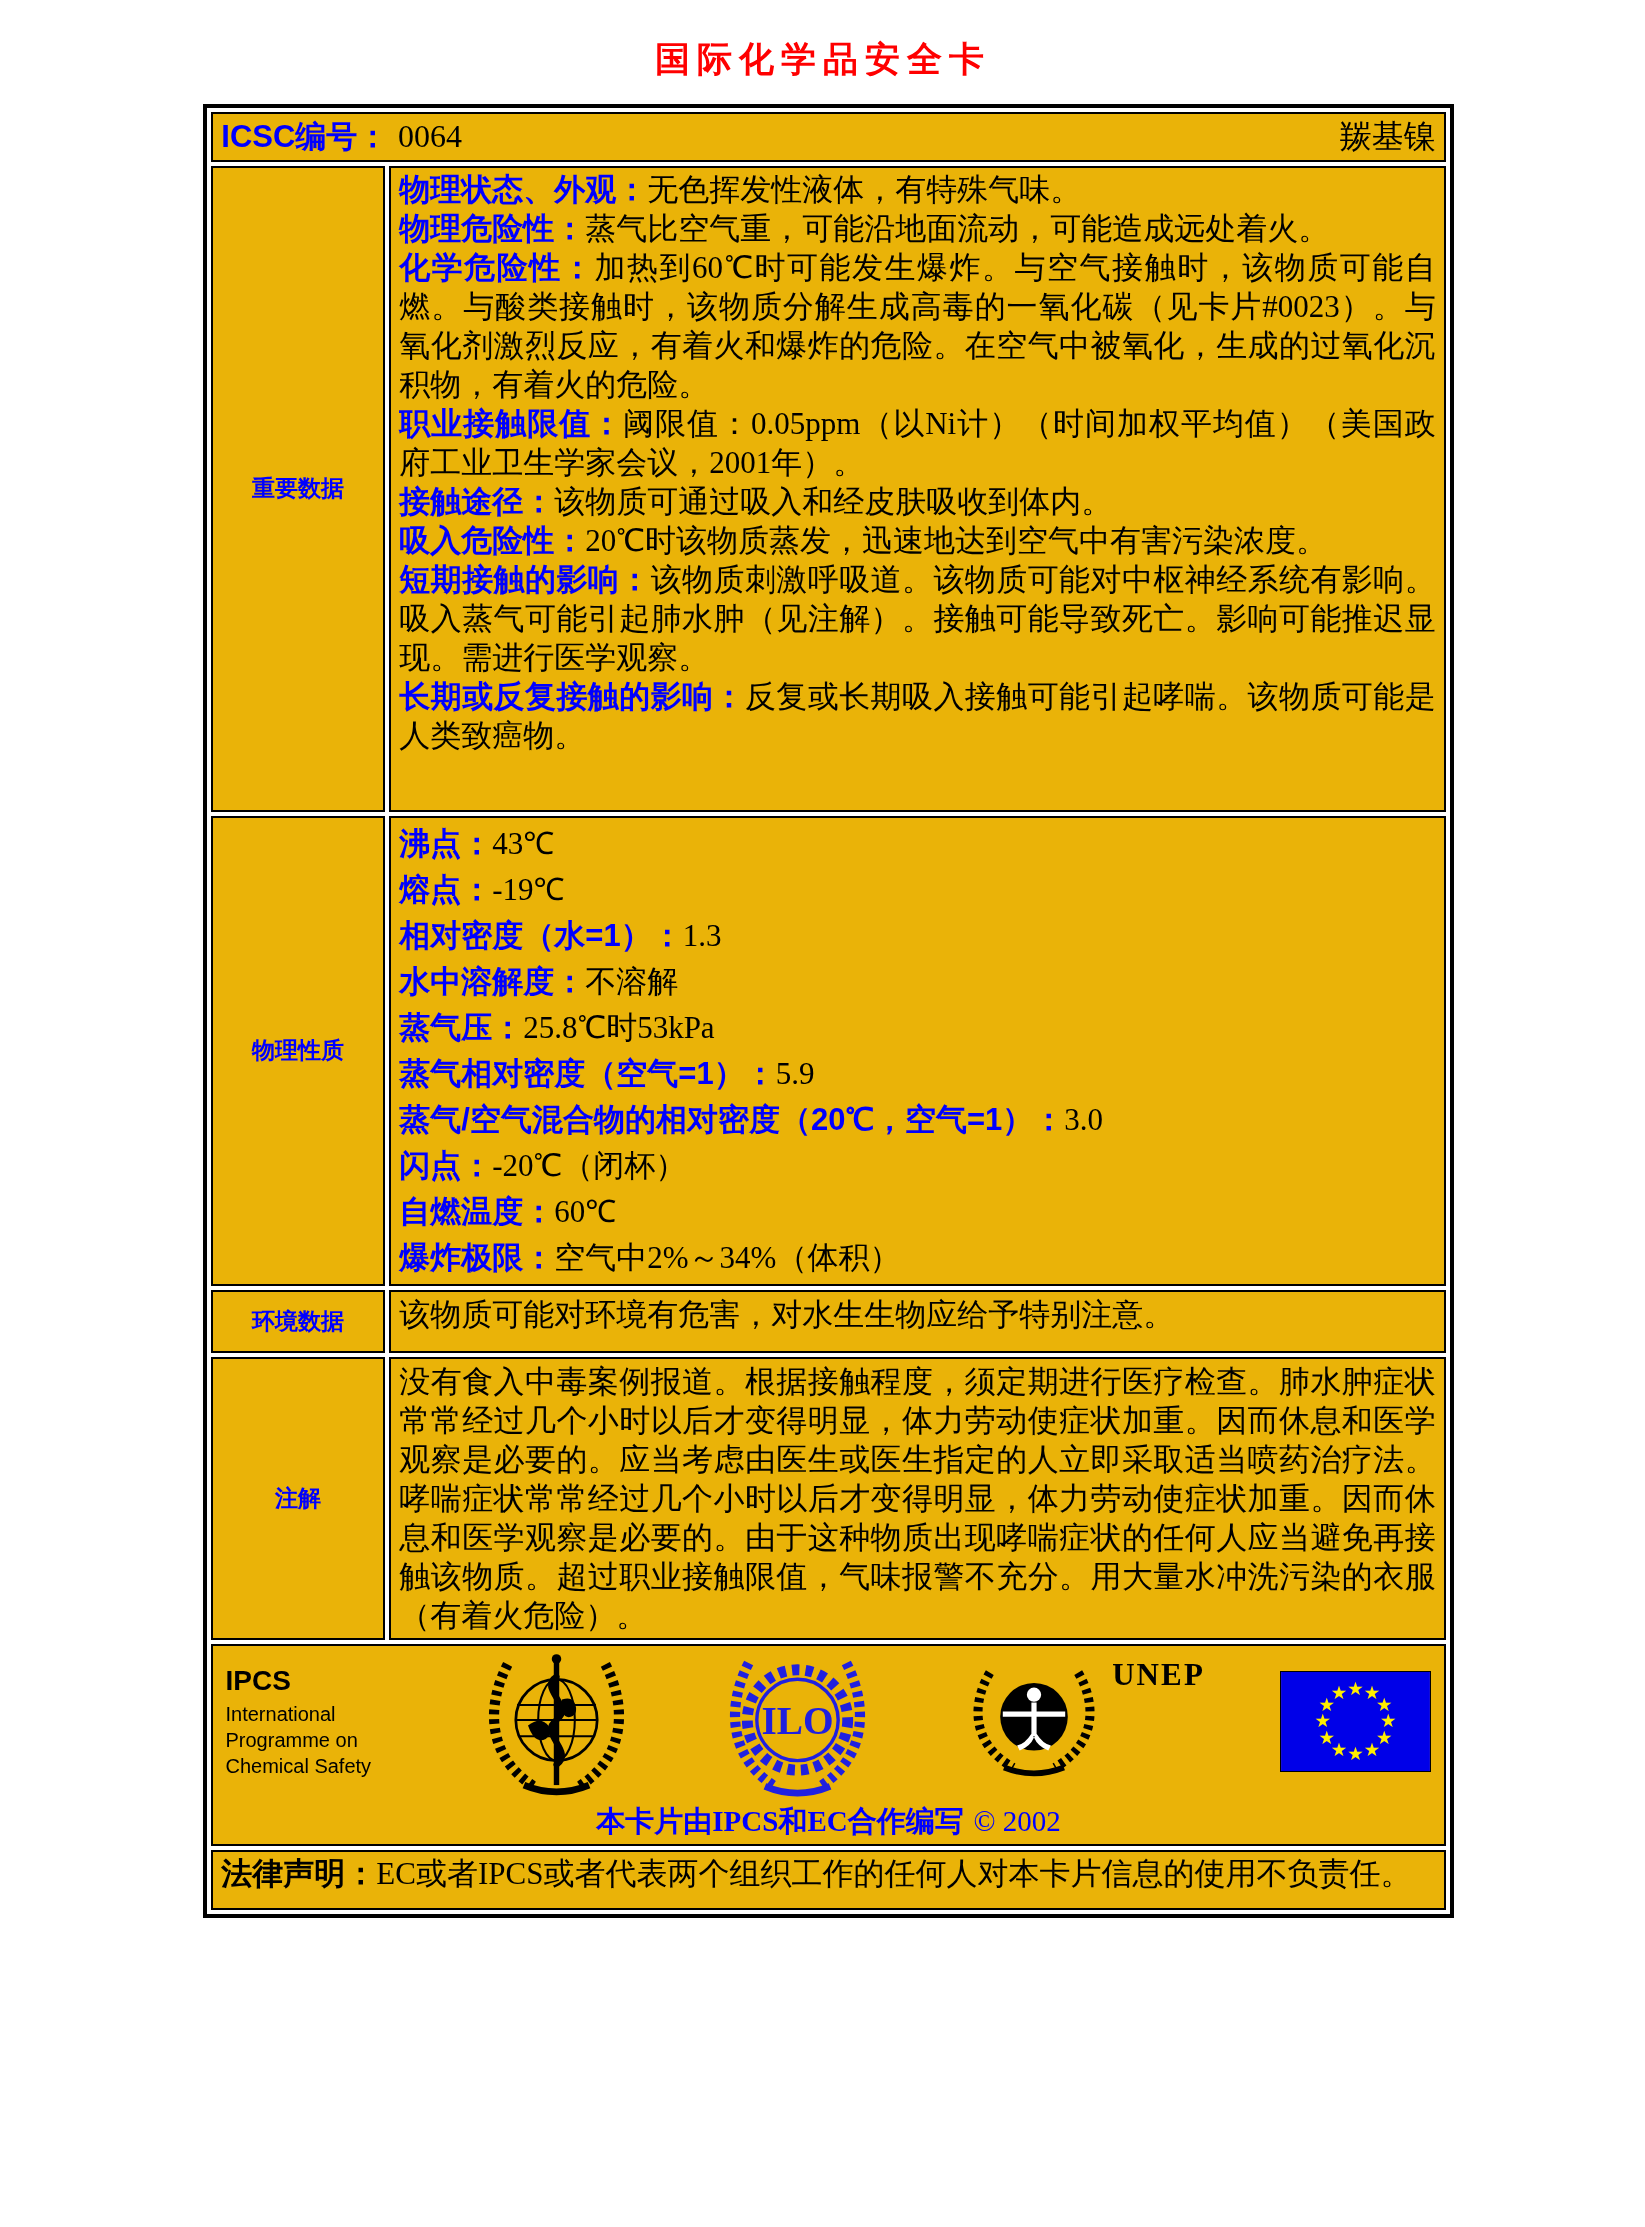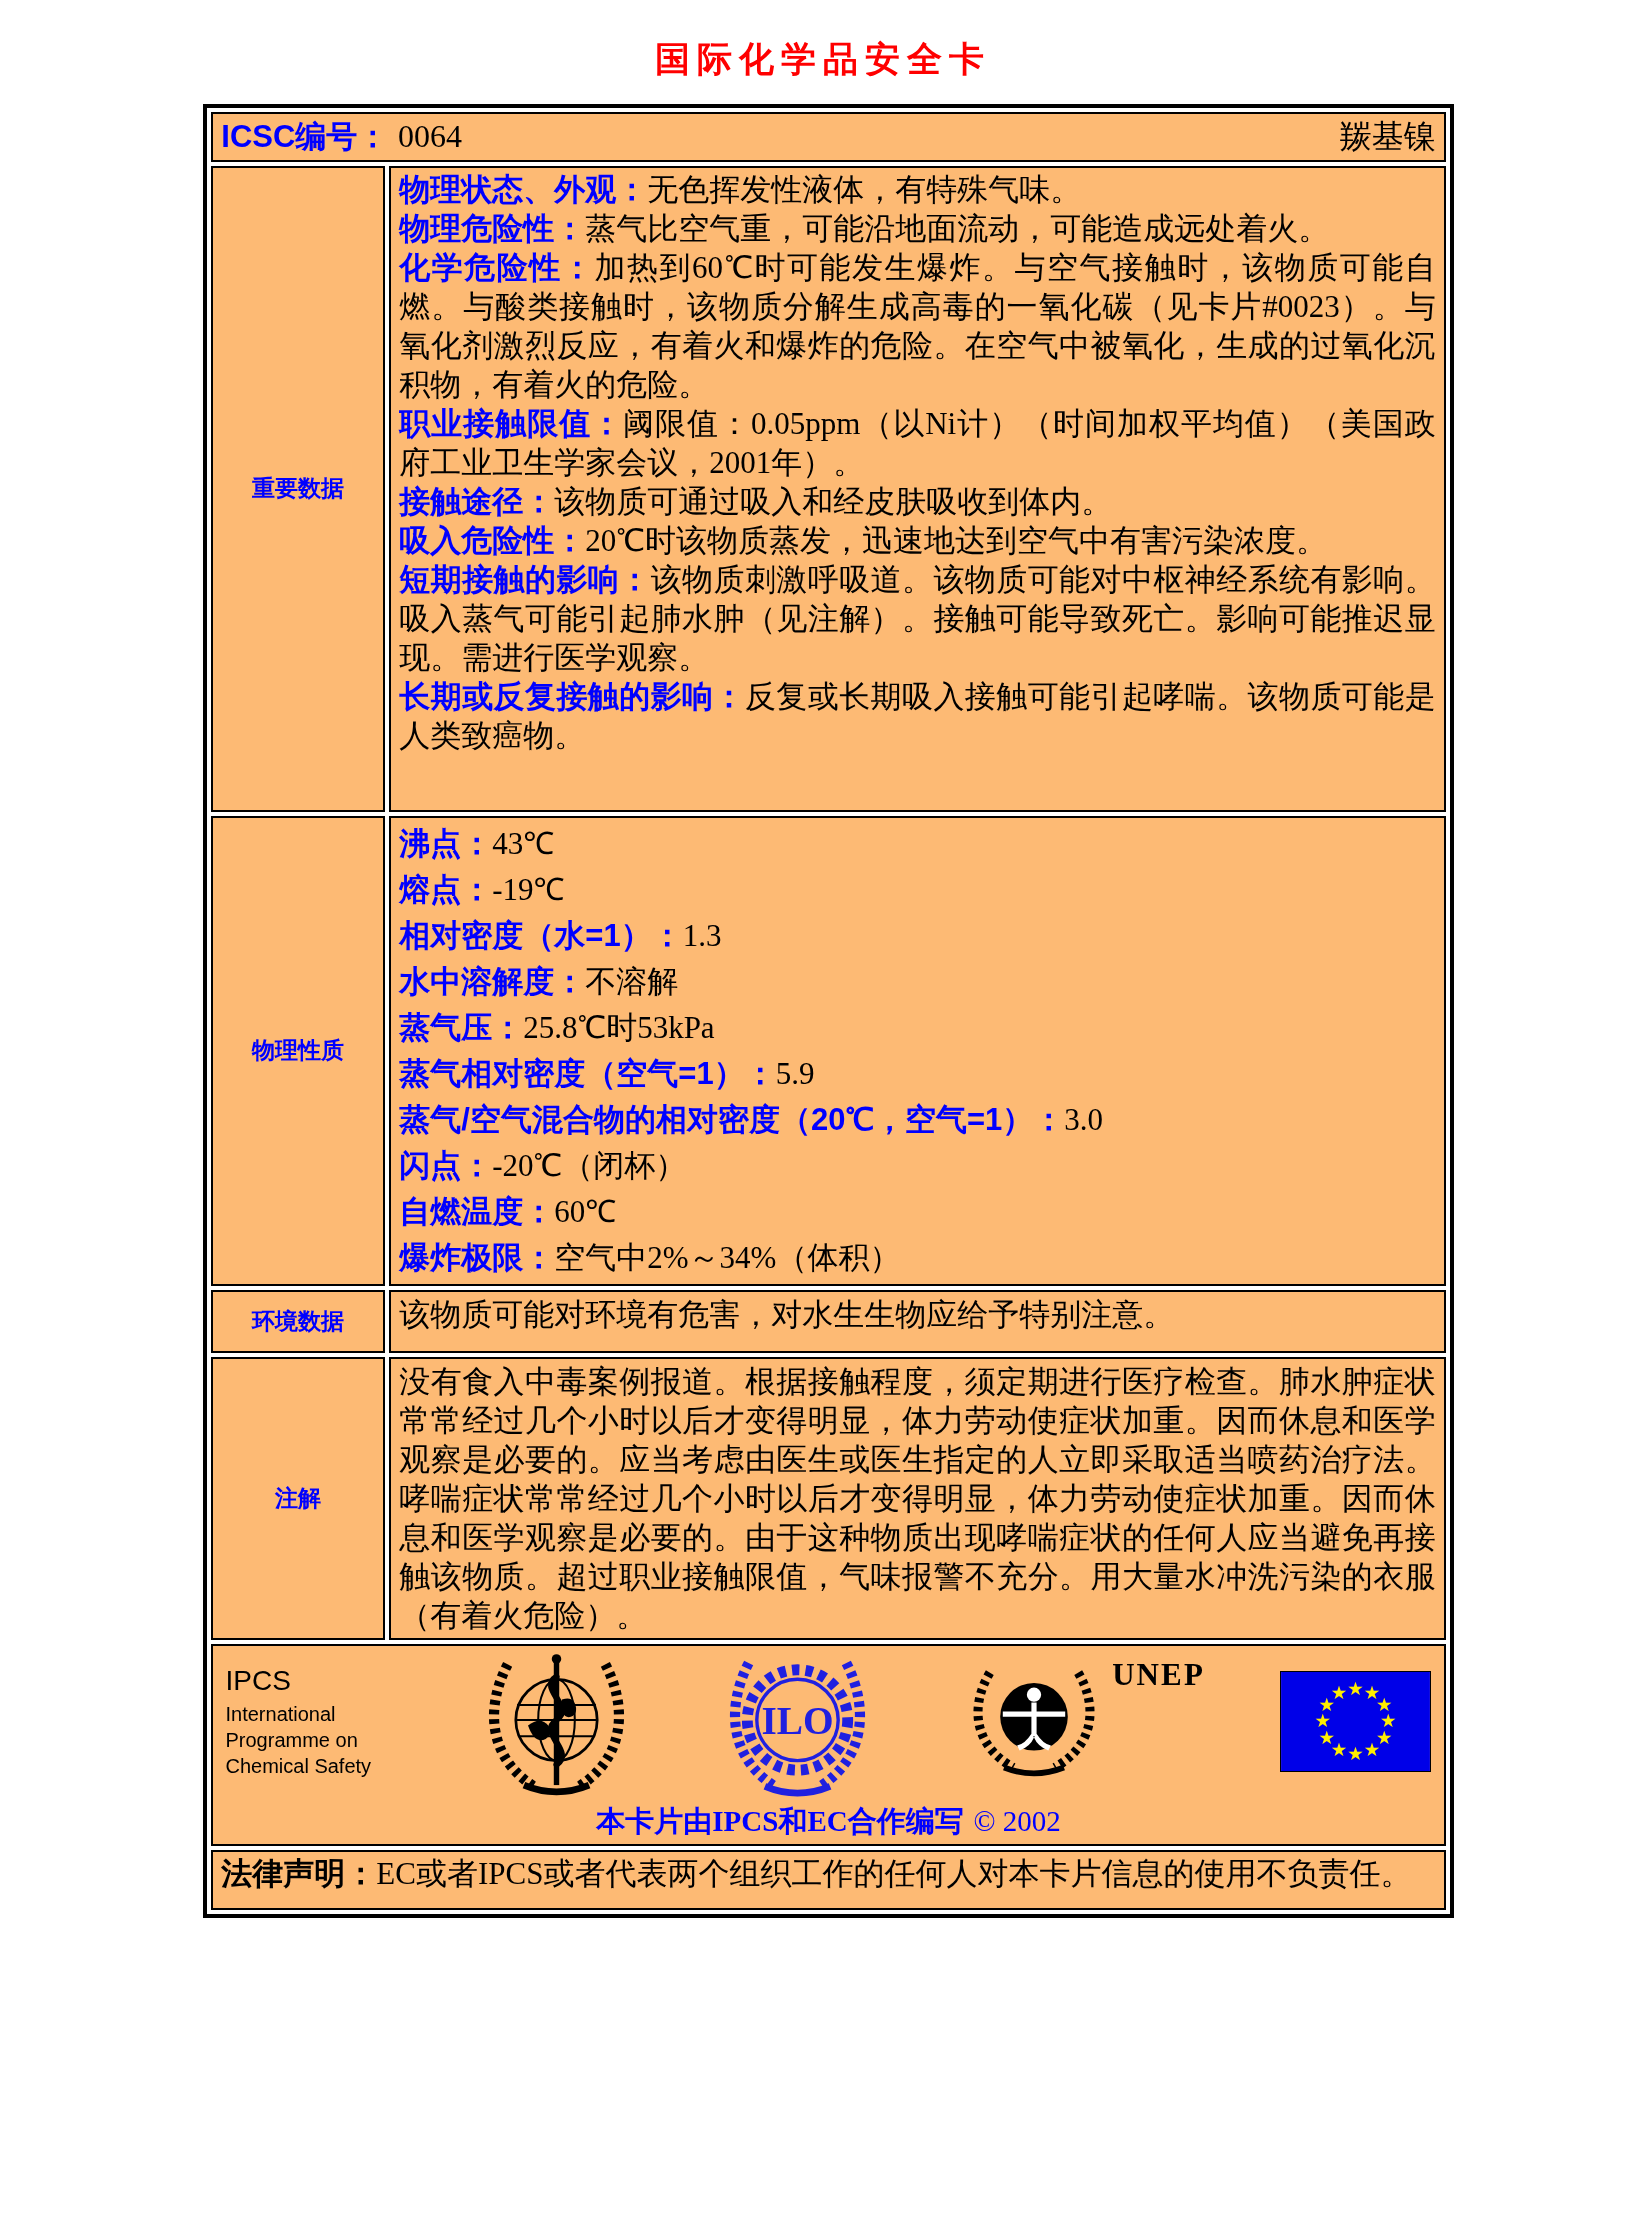--- a/index.html
+++ b/index.html
@@ -32,21 +32,21 @@
     border-spacing:4.9px;
     table-layout:fixed;
     background:#fff;
   }
   td.cell{
     border:2.1px solid #000;
     padding:2.8px 8.3px;
     vertical-align:top;
     font-size:31px;
     line-height:39px;
-    background:#fdba74;
+    background:#eab308;
     overflow:hidden;
   }
   td.label-cell{
     text-align:center;
     vertical-align:middle;
     color:var(--accent-blue,#00f);
     font-family:"Liberation Sans", sans-serif;
     font-weight:bold;
     font-size:23px;
     padding:2.8px 2.8px;
@@ -77,21 +77,21 @@
   }
   .logos-cell{padding:4.2px 12.5px;}
   .logos-flex{
     display:flex;align-items:center;justify-content:space-between;
     height:146px;padding:0 4.2px;
   }
   .ipcs-block{
     font-family:"Liberation Sans", sans-serif;
     font-size:20px;line-height:26px;color:#000;width:174px;
   }
-  .ipcs-title{font-weight:normal;font-size:28px;line-height:32px;margin-bottom:4.2px;}
+  .ipcs-title{font-weight:bold;font-size:28px;line-height:32px;margin-bottom:4.2px;}
   .unep-block{display:flex;flex-direction:row;align-items:flex-start;}
   .unep-text{
     font-family:"Liberation Serif", serif;font-weight:bold;
     font-size:31px;line-height:32px;letter-spacing:2.1px;margin-top:-4.2px;
   }
   .eu-flag{border:1.4px solid #000;}
   .caption{
     text-align:center;margin-top:7px;
     color:var(--accent-blue,#00f);
     font-size:29px;font-weight:bold;

